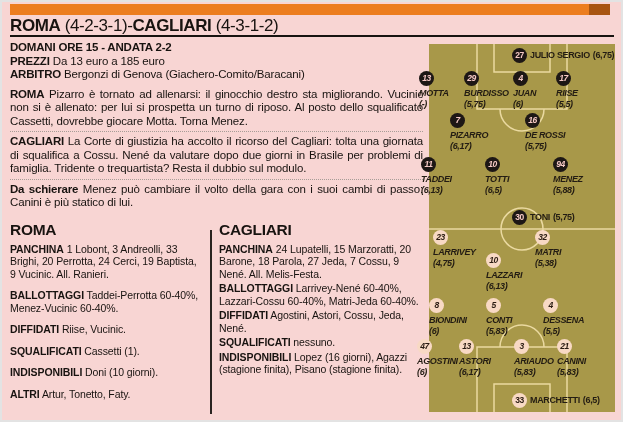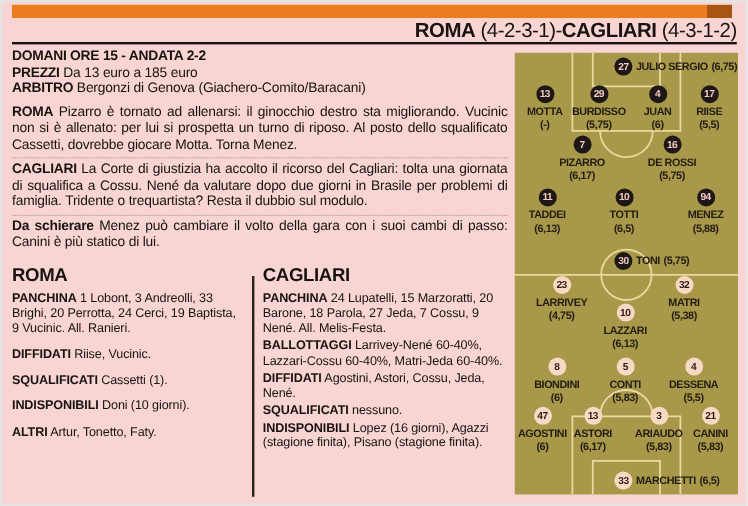--- a/index.html
+++ b/index.html
@@ -11,21 +11,21 @@
     overflow:hidden;
   }
   
   #orange-bar{
     position:absolute;left:8px;top:2px;width:600px;height:11px;
     background:linear-gradient(to right,#ec7d1f 0 96.5%,#a85512 96.5% 100%);
   }
   
   #headline{
     position:absolute;left:8px;top:14px;width:604px;
-    font-size:17px;letter-spacing:-0.4px;white-space:nowrap;text-align:right;
+    font-size:17px;letter-spacing:-0.4px;white-space:nowrap;
   }
   #headline .team{font-weight:bold;}
   #headline-rule{
     position:absolute;left:8px;top:33px;width:604px;height:2px;background:#171310;
   }
   
   #info{
     position:absolute;left:8px;top:39px;width:413px;
     font-size:11.5px;line-height:13.5px;letter-spacing:-0.15px;
   }
@@ -45,22 +45,23 @@
     position:absolute;left:208px;top:228px;width:2px;height:184px;background:#2a2420;
   }
   
   #pitch{
     position:absolute;left:427px;top:42px;width:186px;height:368px;
     background:#a89849;
   }
   #pitch svg{position:absolute;left:0;top:0;}
   .player{
     position:absolute;width:70px;margin-left:-35px;
-    display:flex;flex-direction:column;align-items:center;
+    display:flex;flex-direction:column;align-items:flex-start;
     text-align:center;
+    font-style:italic;
   }
   .player-row{
     position:absolute;display:flex;align-items:center;gap:3px;white-space:nowrap;
   }
   .badge{
     width:15px;height:15px;border-radius:50%;flex:0 0 auto;
     font-weight:bold;font-size:8.5px;line-height:15px;text-align:center;
     letter-spacing:-0.5px;
   }
   .badge.roma{background:#1d1715;color:#f6c9c5;}
@@ -91,20 +92,21 @@
     <p><b>ROMA</b><span> Pizarro è tornato ad allenarsi: il ginocchio destro sta migliorando. Vucinic non si è allenato: per lui si prospetta un turno di riposo. Al posto dello squalificato Cassetti, dovrebbe giocare Motta. Torna Menez.</span></p>
     <div class="dotsep"></div>
     <p><b>CAGLIARI</b><span> La Corte di giustizia ha accolto il ricorso del Cagliari: tolta una giornata di squalifica a Cossu. Nené da valutare dopo due giorni in Brasile per problemi di famiglia. Tridente o trequartista? Resta il dubbio sul modulo.</span></p>
     <div class="dotsep"></div>
     <p><b>Da schierare</b><span> Menez può cambiare il volto della gara con i suoi cambi di passo: Canini è più statico di lui.</span></p>
   </div>
 
   <div class="col" id="col-roma">
     <h2>ROMA</h2>
     <div class="row"><b>PANCHINA</b><span> 1 Lobont, 3 Andreolli, 33 Brighi, 20 Perrotta, 24 Cerci, 19 Baptista, 9 Vucinic. All. Ranieri.</span></div>
+    <div class="row"><b>BALLOTTAGGI</b><span> Taddei-Perrotta 60-40%, Menez-Vucinic 60-40%.</span></div>
     <div class="row"><b>DIFFIDATI</b><span> Riise, Vucinic.</span></div>
     <div class="row"><b>SQUALIFICATI</b><span> Cassetti (1).</span></div>
     <div class="row"><b>INDISPONIBILI</b><span> Doni (10 giorni).</span></div>
     <div class="row"><b>ALTRI</b><span> Artur, Tonetto, Faty.</span></div>
   </div>
 
   <div id="col-divider"></div>
 
   <div class="col" id="col-cagliari">
     <h2>CAGLIARI</h2>

